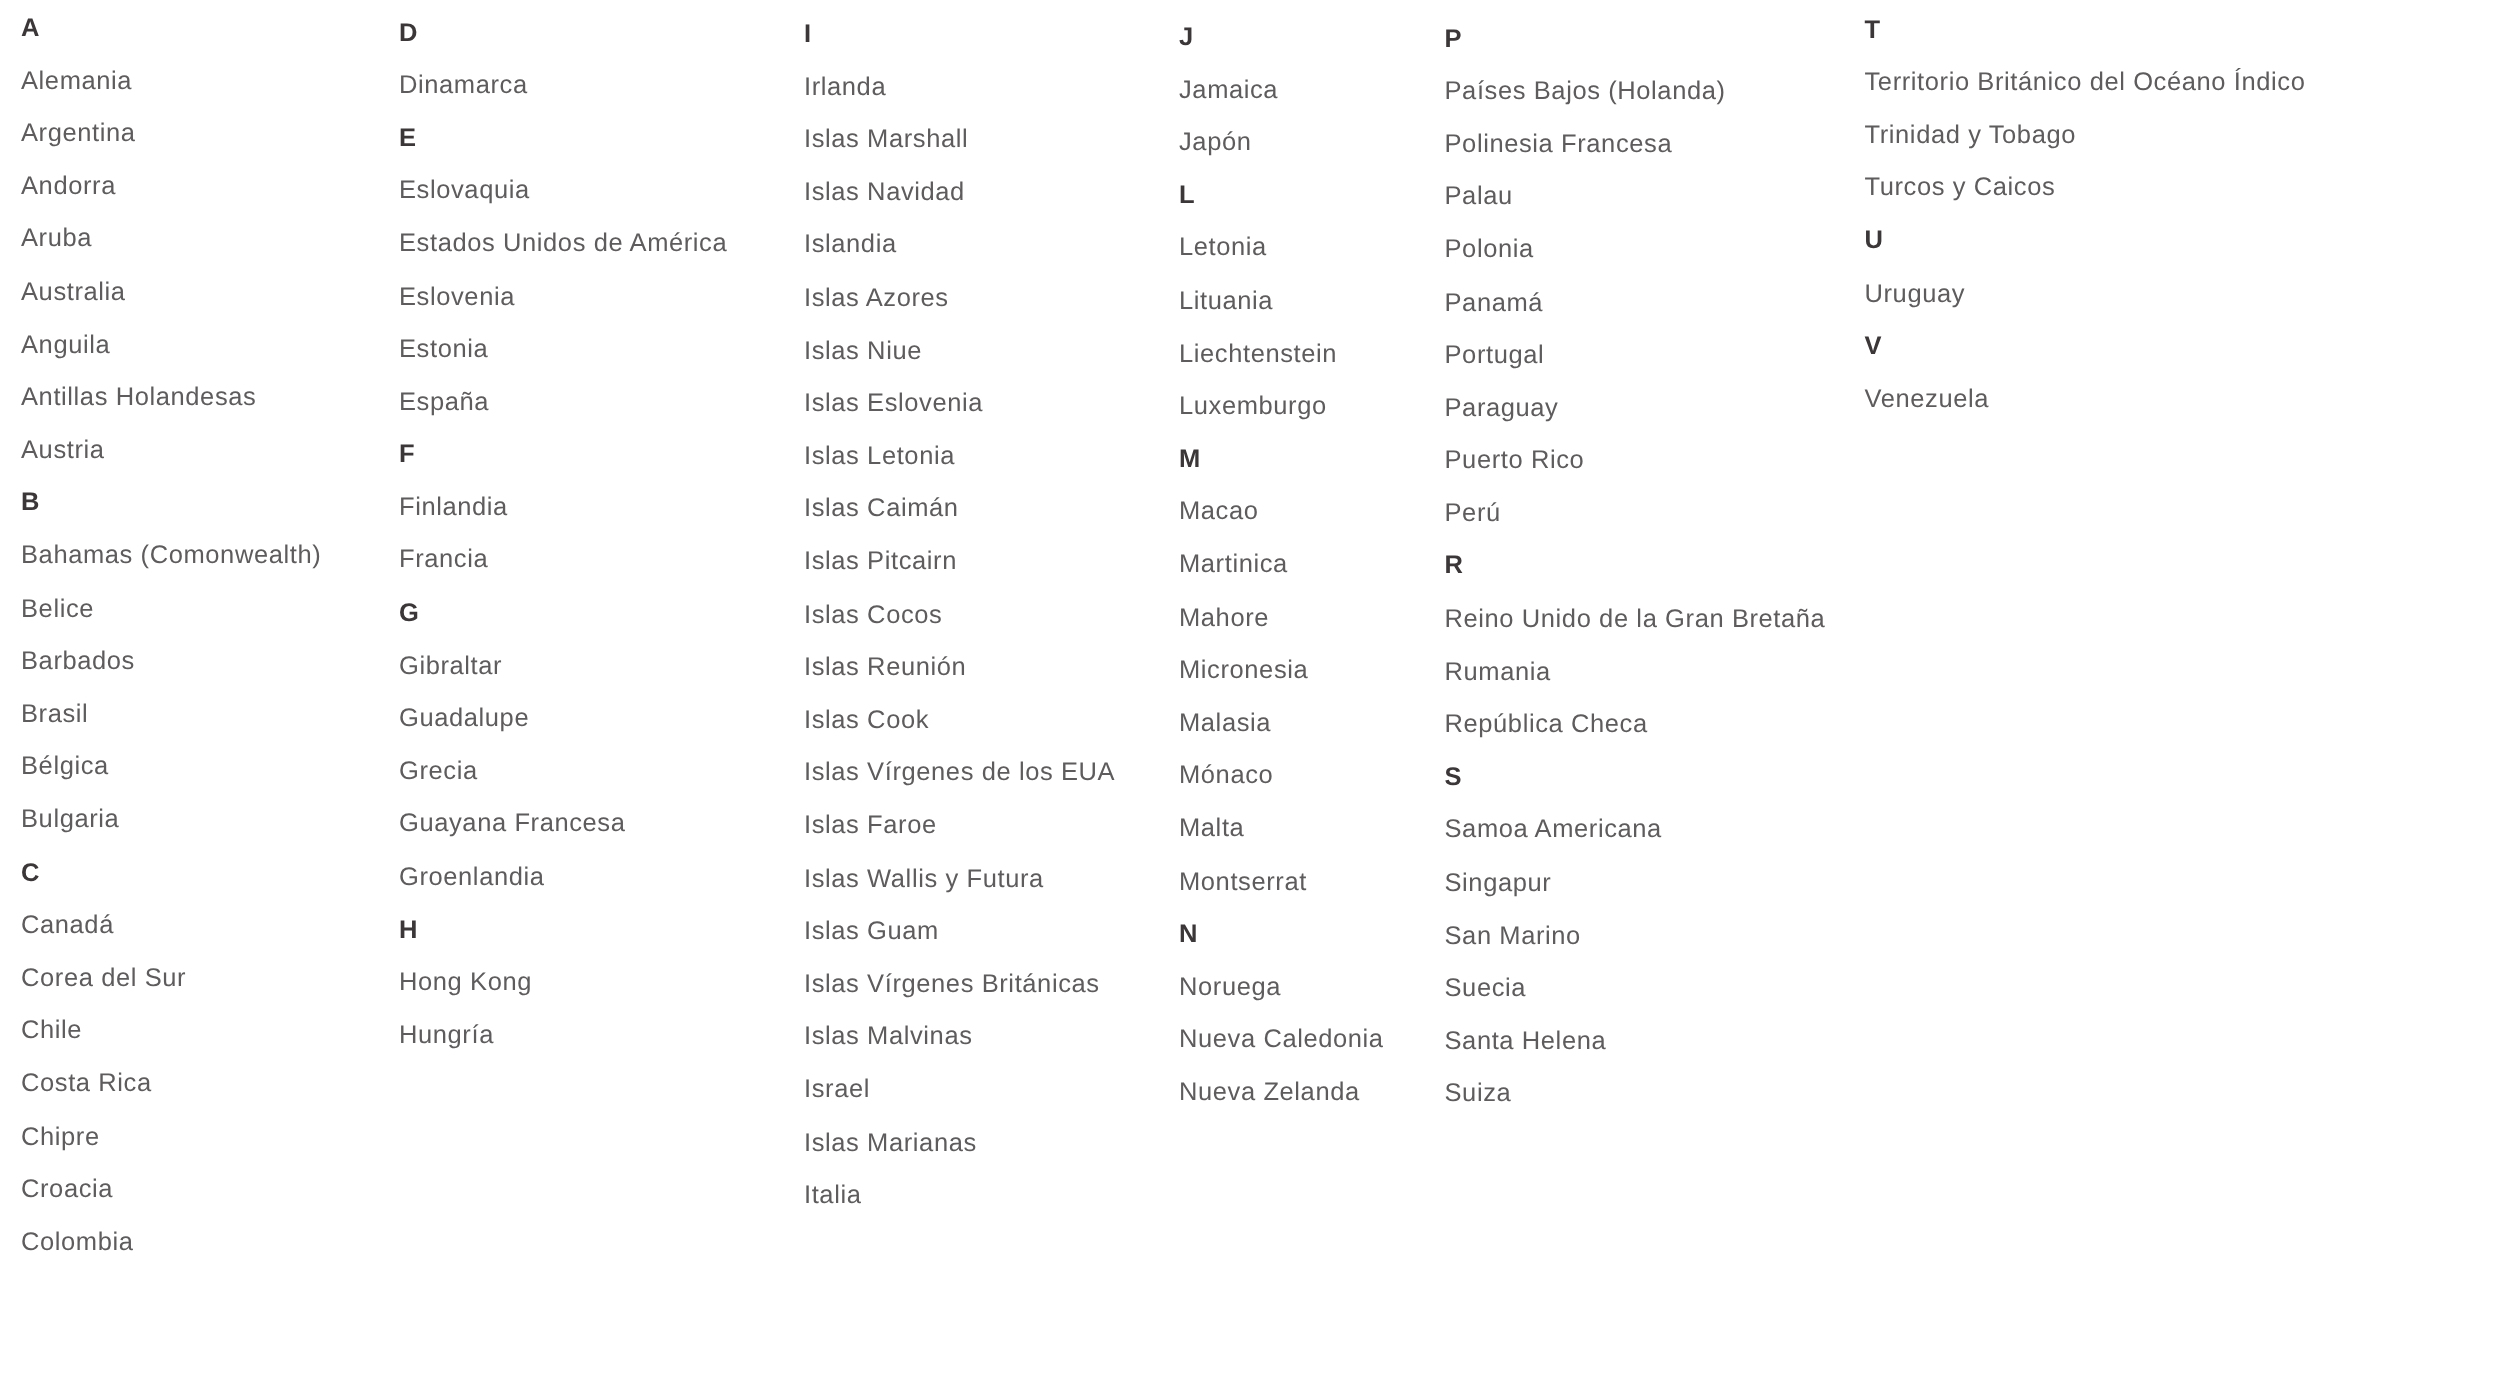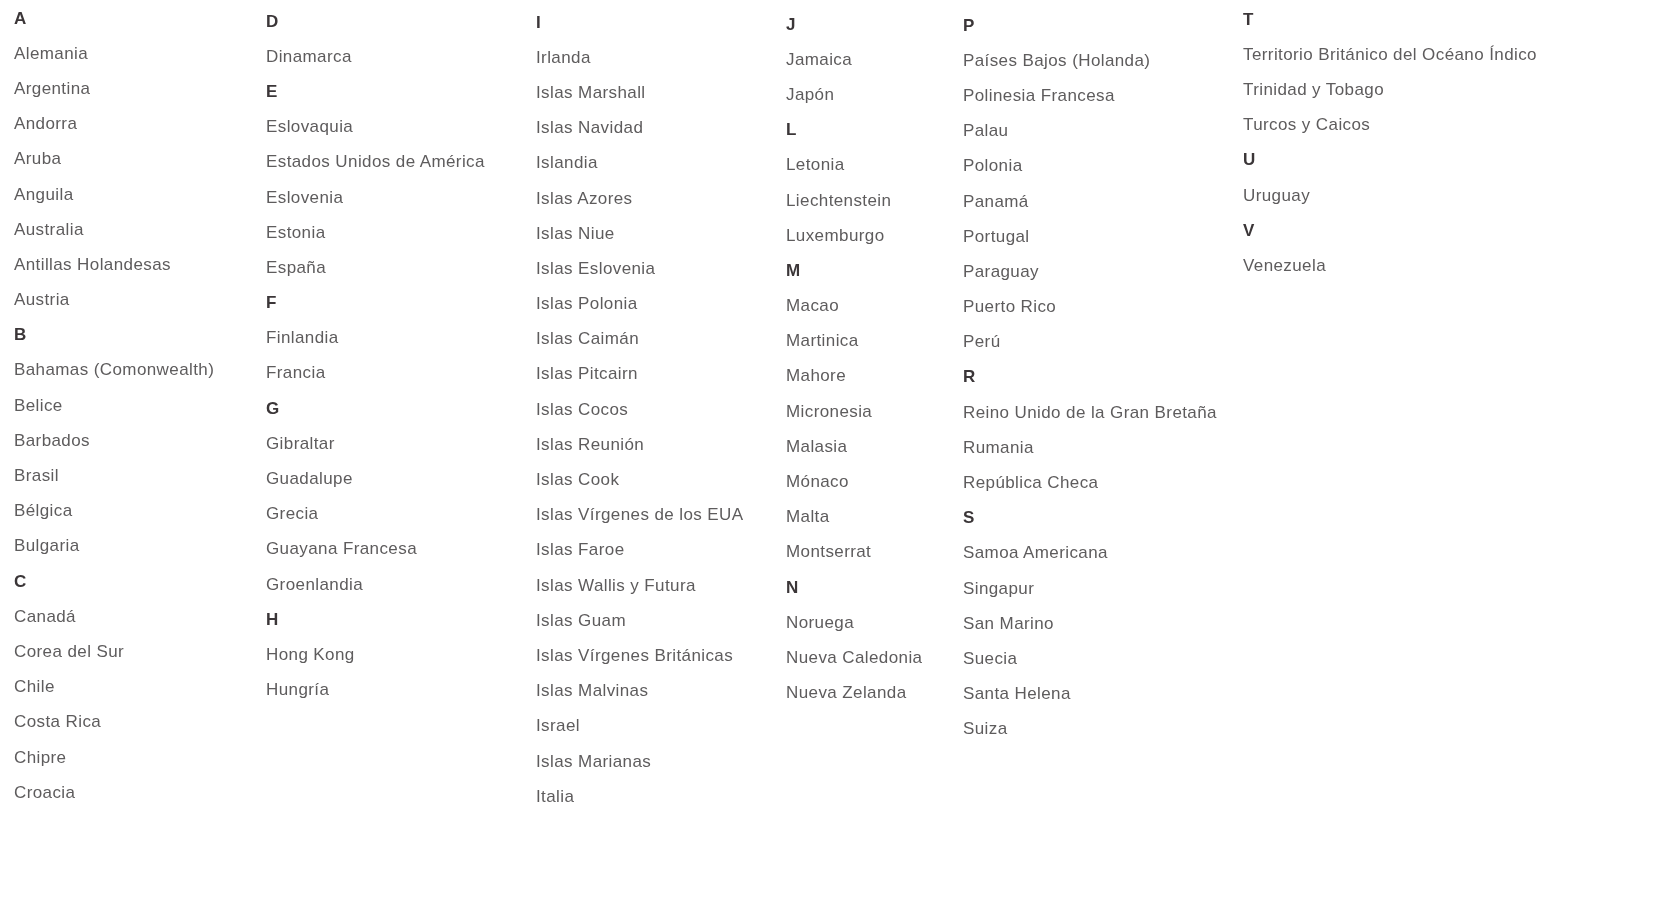--- a/index.html
+++ b/index.html
@@ -61,26 +61,26 @@
         <div class="row">
           <div class="country">Argentina</div>
         </div>
         <div class="row">
           <div class="country">Andorra</div>
         </div>
         <div class="row">
           <div class="country">Aruba</div>
         </div>
         <div class="row">
+          <div class="country">Australia</div>
+        </div>
+        <div class="row">
           <div class="country">Anguila</div>
         </div>
         <div class="row">
-          <div class="country">Australia</div>
-        </div>
-        <div class="row">
           <div class="country">Antillas Holandesas</div>
         </div>
         <div class="row">
           <div class="country">Austria</div>
         </div>
         <div class="row">
           <div class="letter">B</div>
         </div>
         <div class="row">
           <div class="country">Bahamas (Comonwealth)</div>
@@ -114,20 +114,23 @@
         </div>
         <div class="row">
           <div class="country">Costa Rica</div>
         </div>
         <div class="row">
           <div class="country">Chipre</div>
         </div>
         <div class="row">
           <div class="country">Croacia</div>
         </div>
+        <div class="row">
+          <div class="country">Colombia</div>
+        </div>
       </div>
       <div class="col" style="width: 270px; margin-top: 3px;">
         <div class="row">
           <div class="letter">D</div>
         </div>
         <div class="row">
           <div class="country">Dinamarca</div>
         </div>
         <div class="row">
           <div class="letter">E</div>
@@ -203,21 +206,21 @@
         <div class="row">
           <div class="country">Islas Azores</div>
         </div>
         <div class="row">
           <div class="country">Islas Niue</div>
         </div>
         <div class="row">
           <div class="country">Islas Eslovenia</div>
         </div>
         <div class="row">
-          <div class="country">Islas Polonia</div>
+          <div class="country">Islas Letonia</div>
         </div>
         <div class="row">
           <div class="country">Islas Caimán</div>
         </div>
         <div class="row">
           <div class="country">Islas Pitcairn</div>
         </div>
         <div class="row">
           <div class="country">Islas Cocos</div>
         </div>
@@ -263,20 +266,23 @@
           <div class="country">Jamaica</div>
         </div>
         <div class="row">
           <div class="country">Japón</div>
         </div>
         <div class="row">
           <div class="letter">L</div>
         </div>
         <div class="row">
           <div class="country">Letonia</div>
+        </div>
+        <div class="row">
+          <div class="country">Lituania</div>
         </div>
         <div class="row">
           <div class="country">Liechtenstein</div>
         </div>
         <div class="row">
           <div class="country">Luxemburgo</div>
         </div>
         <div class="row">
           <div class="letter">M</div>
         </div>

